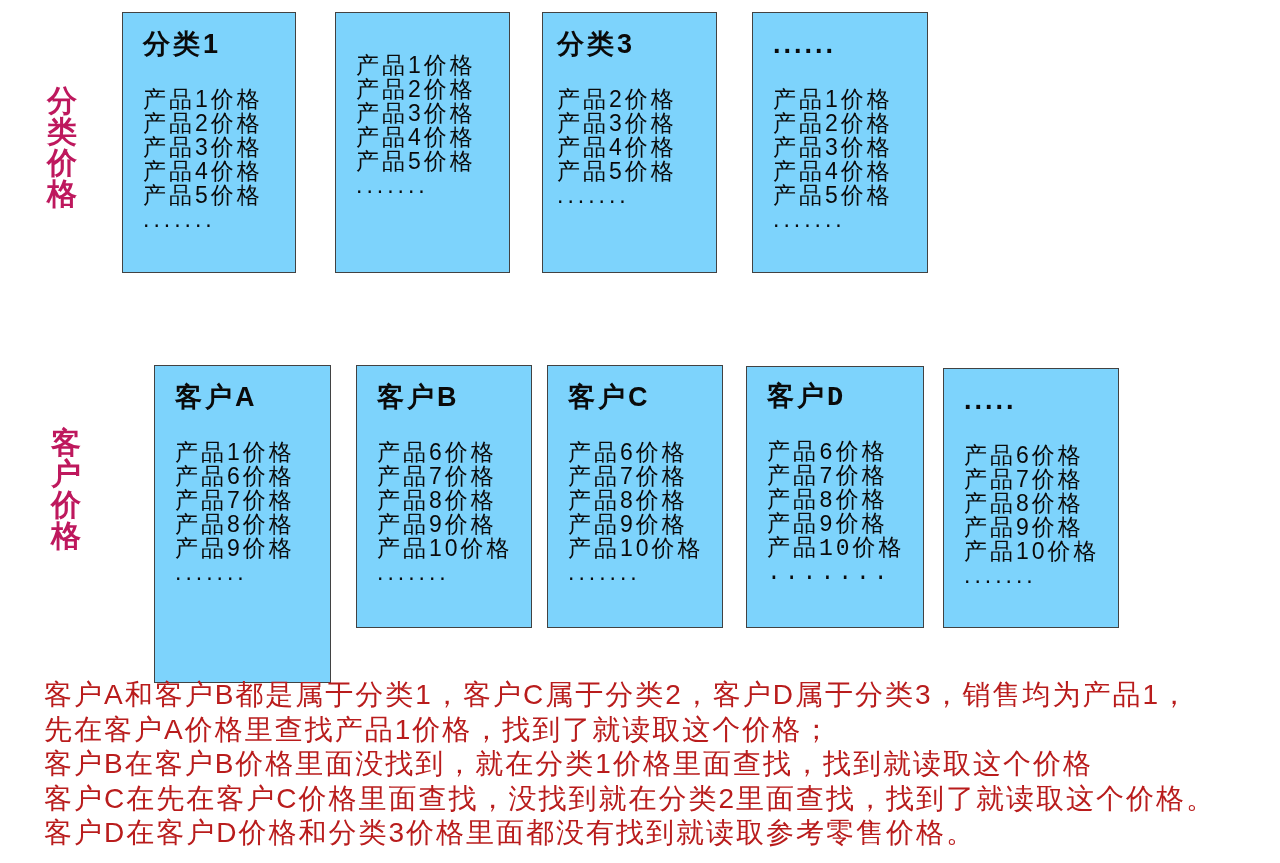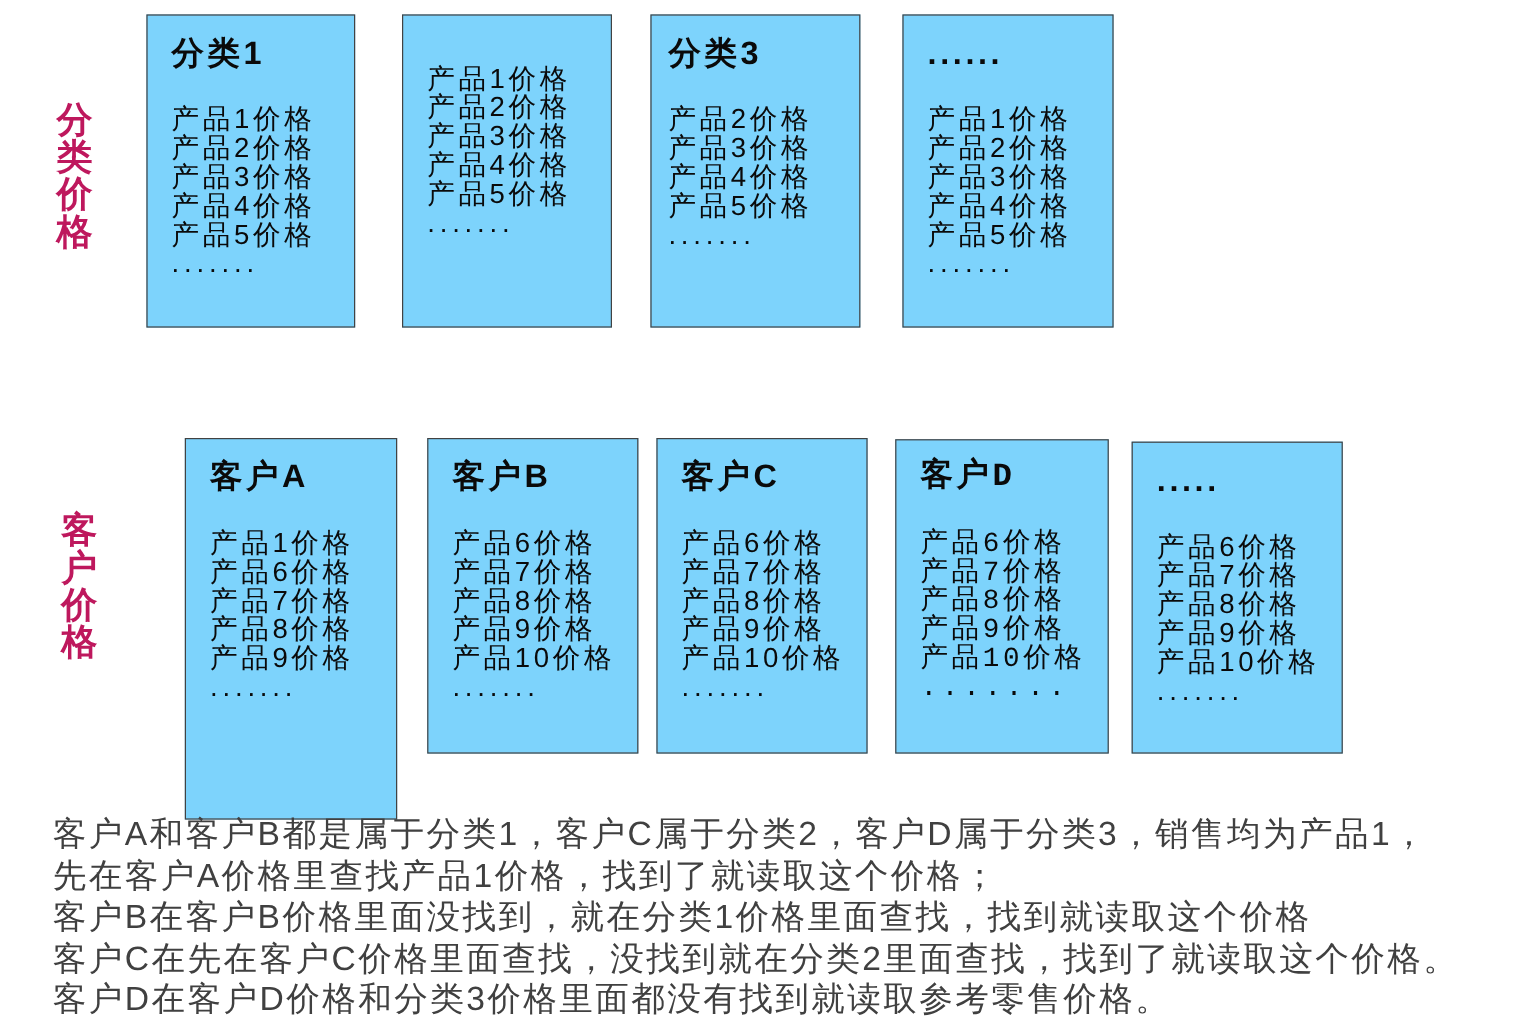--- a/index.html
+++ b/index.html
@@ -47,21 +47,21 @@
     color: #be185d;
   }
   .note {
     position: absolute;
     left: 44px;
     top: 678px;
     width: 1220px;
     font-size: 28px;
     letter-spacing: 2px;
     line-height: 34.5px;
-    color: #404040;
+    color: #b91c1c;
   }
   .note-line { white-space: nowrap; }
 
   
   .c1 { left: 122px; top: 12px; width: 174px; height: 261px; }
   .c2 { left: 335px; top: 12px; width: 175px; height: 261px; }
   .c3 { left: 542px; top: 12px; width: 175px; height: 261px; padding-left: 14px; }
   .c4 { left: 752px; top: 12px; width: 176px; height: 261px; }
   
   .k1 { left: 121px; top: 365px; width: 177px; height: 318px; margin-left: 33px; }

